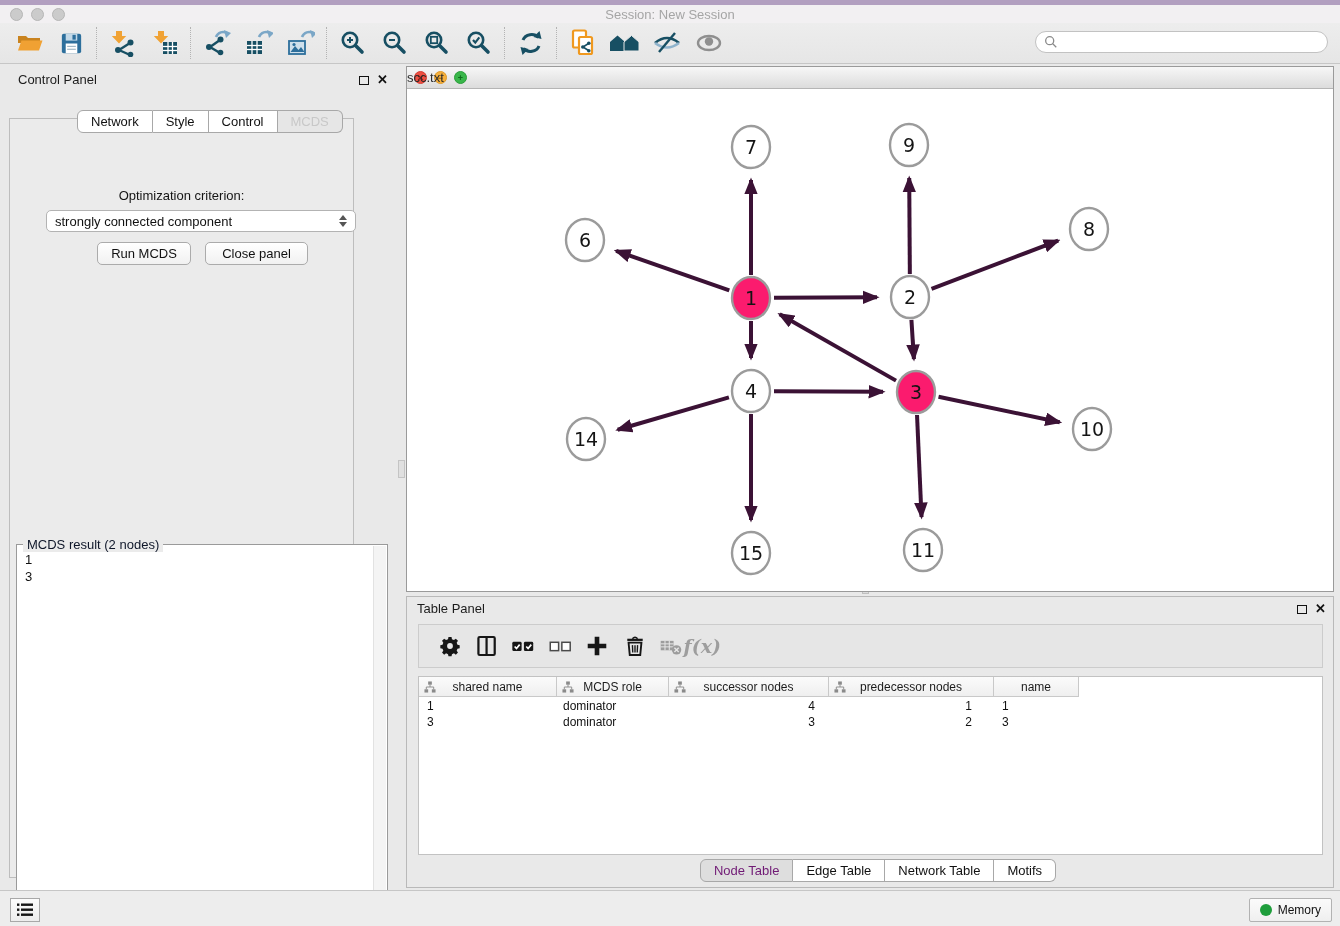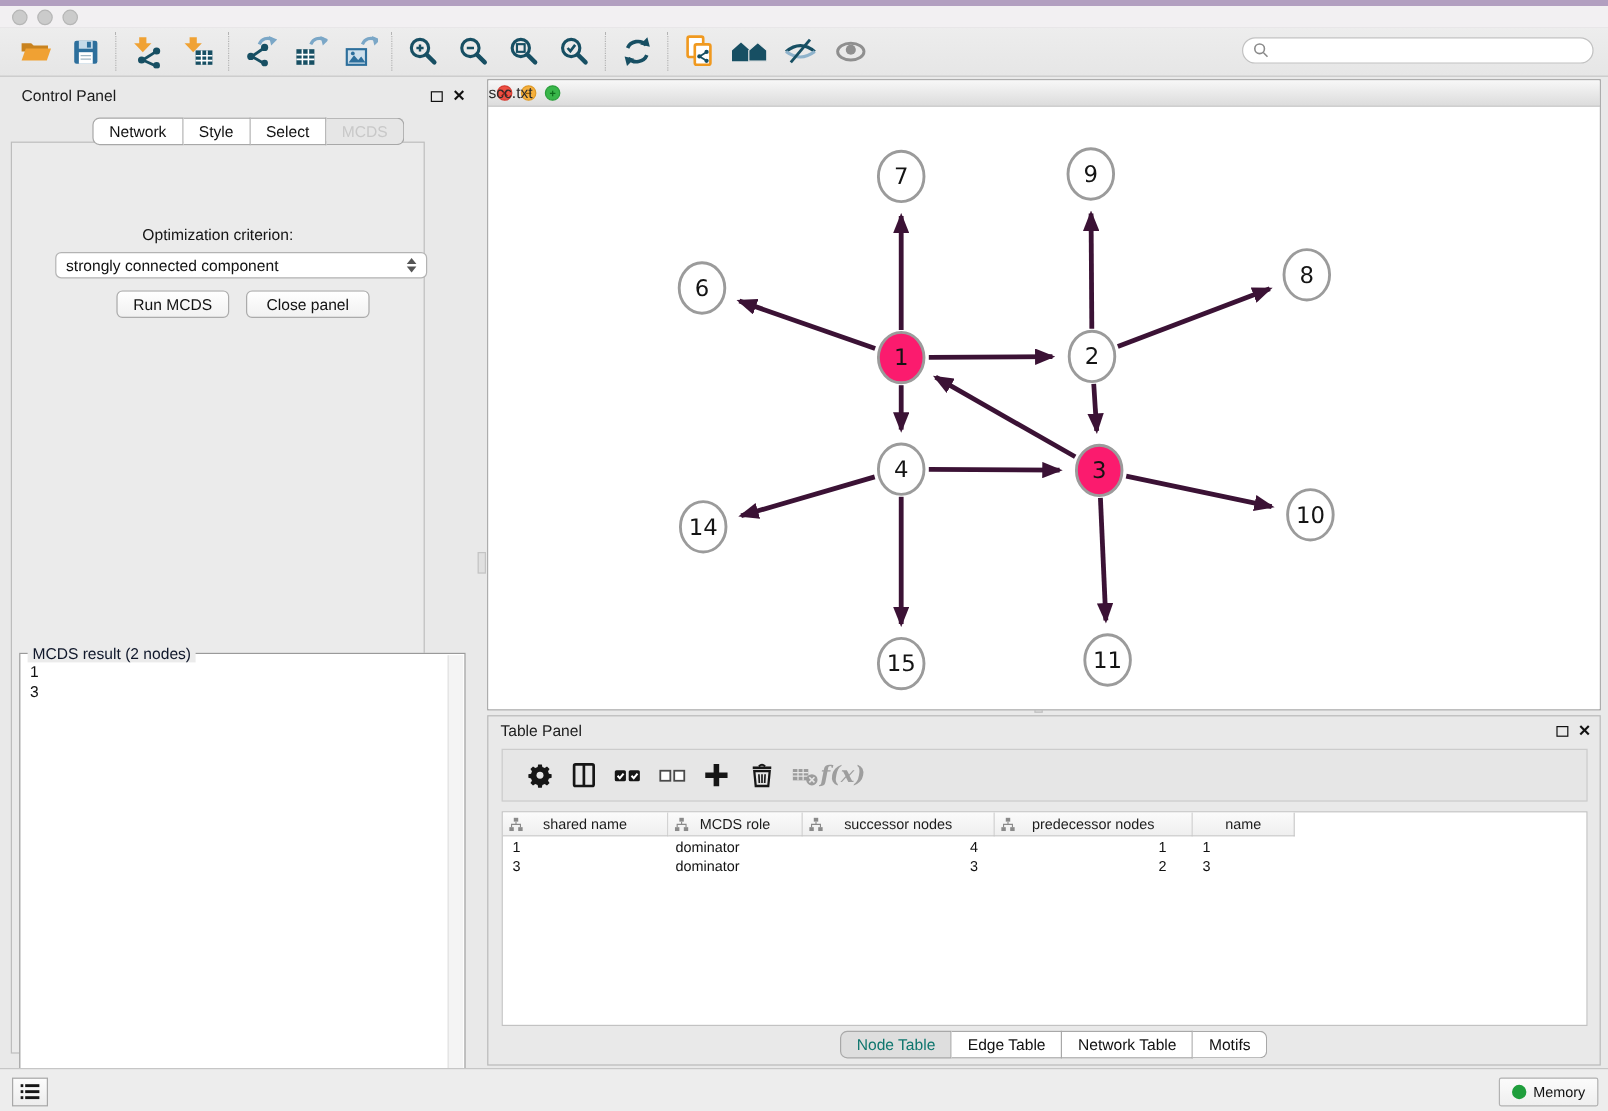--- a/index.html
+++ b/index.html
@@ -27,22 +27,22 @@
   
   #control-panel{position:absolute;left:8px;top:68px;width:386px;height:812px;}
   #cp-content{position:absolute;left:1px;top:50px;width:345px;height:760px;background:#ebebeb;
               border:1px solid #bdbdbd;box-sizing:border-box;}
   .segbar{position:absolute;display:flex;}
   .seg{height:21px;line-height:21px;font-size:13px;padding:0 13px;background:#fff;color:#111;
        border:1px solid #a8a8a8;border-left:none;cursor:pointer;white-space:nowrap;}
   .seg:first-child{border-left:1px solid #a8a8a8;border-radius:6px 0 0 6px;}
   .seg:last-child{border-radius:0 6px 6px 0;}
   .seg.disabled{background:#e6e6e6;color:#c8c8c8;}
-  .seg.selected{background:#dedede;color:#0f766e;margin-left:16px;}
-  #cp-tabs{left:69px;top:30px;text-align:center;}
+  .seg.selected{background:#dedede;color:#701a75;margin-left:16px;}
+  #cp-tabs{left:69px;top:42px;text-align:center;}
   #opt-label{position:absolute;left:0;top:69px;width:100%;text-align:center;font-size:13px;color:#141414;}
   #criterion{position:absolute;left:36px;top:91px;width:310px;height:22px;background:#fff;border:1px solid #b3b3b3;
              border-radius:5px;display:flex;align-items:center;padding:0 8px;box-sizing:border-box;font-size:13px;color:#111;}
   #criterion .stepper{margin-left:auto;display:flex;flex-direction:column;gap:2px;}
   #criterion .stepper i{display:block;width:0;height:0;border-left:4px solid transparent;border-right:4px solid transparent;}
   #criterion .stepper .up{border-bottom:5px solid #555;}
   #criterion .stepper .dn{border-top:5px solid #555;}
   .pushbtn{position:absolute;height:23px;background:linear-gradient(#ffffff,#f1f1f1);border:1px solid #ababab;
            border-radius:5px;font-size:13px;color:#111;display:flex;align-items:center;justify-content:center;
            box-sizing:border-box;cursor:pointer;font-family:"Liberation Sans",sans-serif;}
@@ -100,20 +100,21 @@
 
 <div id="app">
 
   <div class="mac-strip"></div>
   <div class="titlebar">
     <div class="tl-dots">
       <span class="tl-dot"></span>
       <span class="tl-dot"></span>
       <span class="tl-dot"></span>
     </div>
+    <div class="win-title">Session: New Session</div>
   </div>
 
   <div class="toolbar">
     <div class="tbi">
       <svg width="28" height="28" viewBox="0 0 28 28">
         <path d="M3 7h8l2 2h12v5H3z" fill="#c9831f"></path>
           <path d="M6.5 11.5h21l-3.5 10H3z" fill="#f0a133"></path>
       </svg>
     </div>
     <div class="tbi">
@@ -278,21 +279,21 @@
         <div id="result-lines">
           <div>1</div>
           <div>3</div>
         </div>
         <div id="result-scroll"></div>
       </div>
     </div>
     <div class="segbar" id="cp-tabs">
       <span class="seg">Network</span>
       <span class="seg">Style</span>
-      <span class="seg">Select</span>
+      <span class="seg">Control</span>
       <span class="seg disabled">MCDS</span>
     </div>
   </div>
 
   <div class="vgrip"></div>
   <div class="hgrip"></div>
 
   <div id="network-window">
     <div id="nw-titlebar">
       <div class="traffic">

